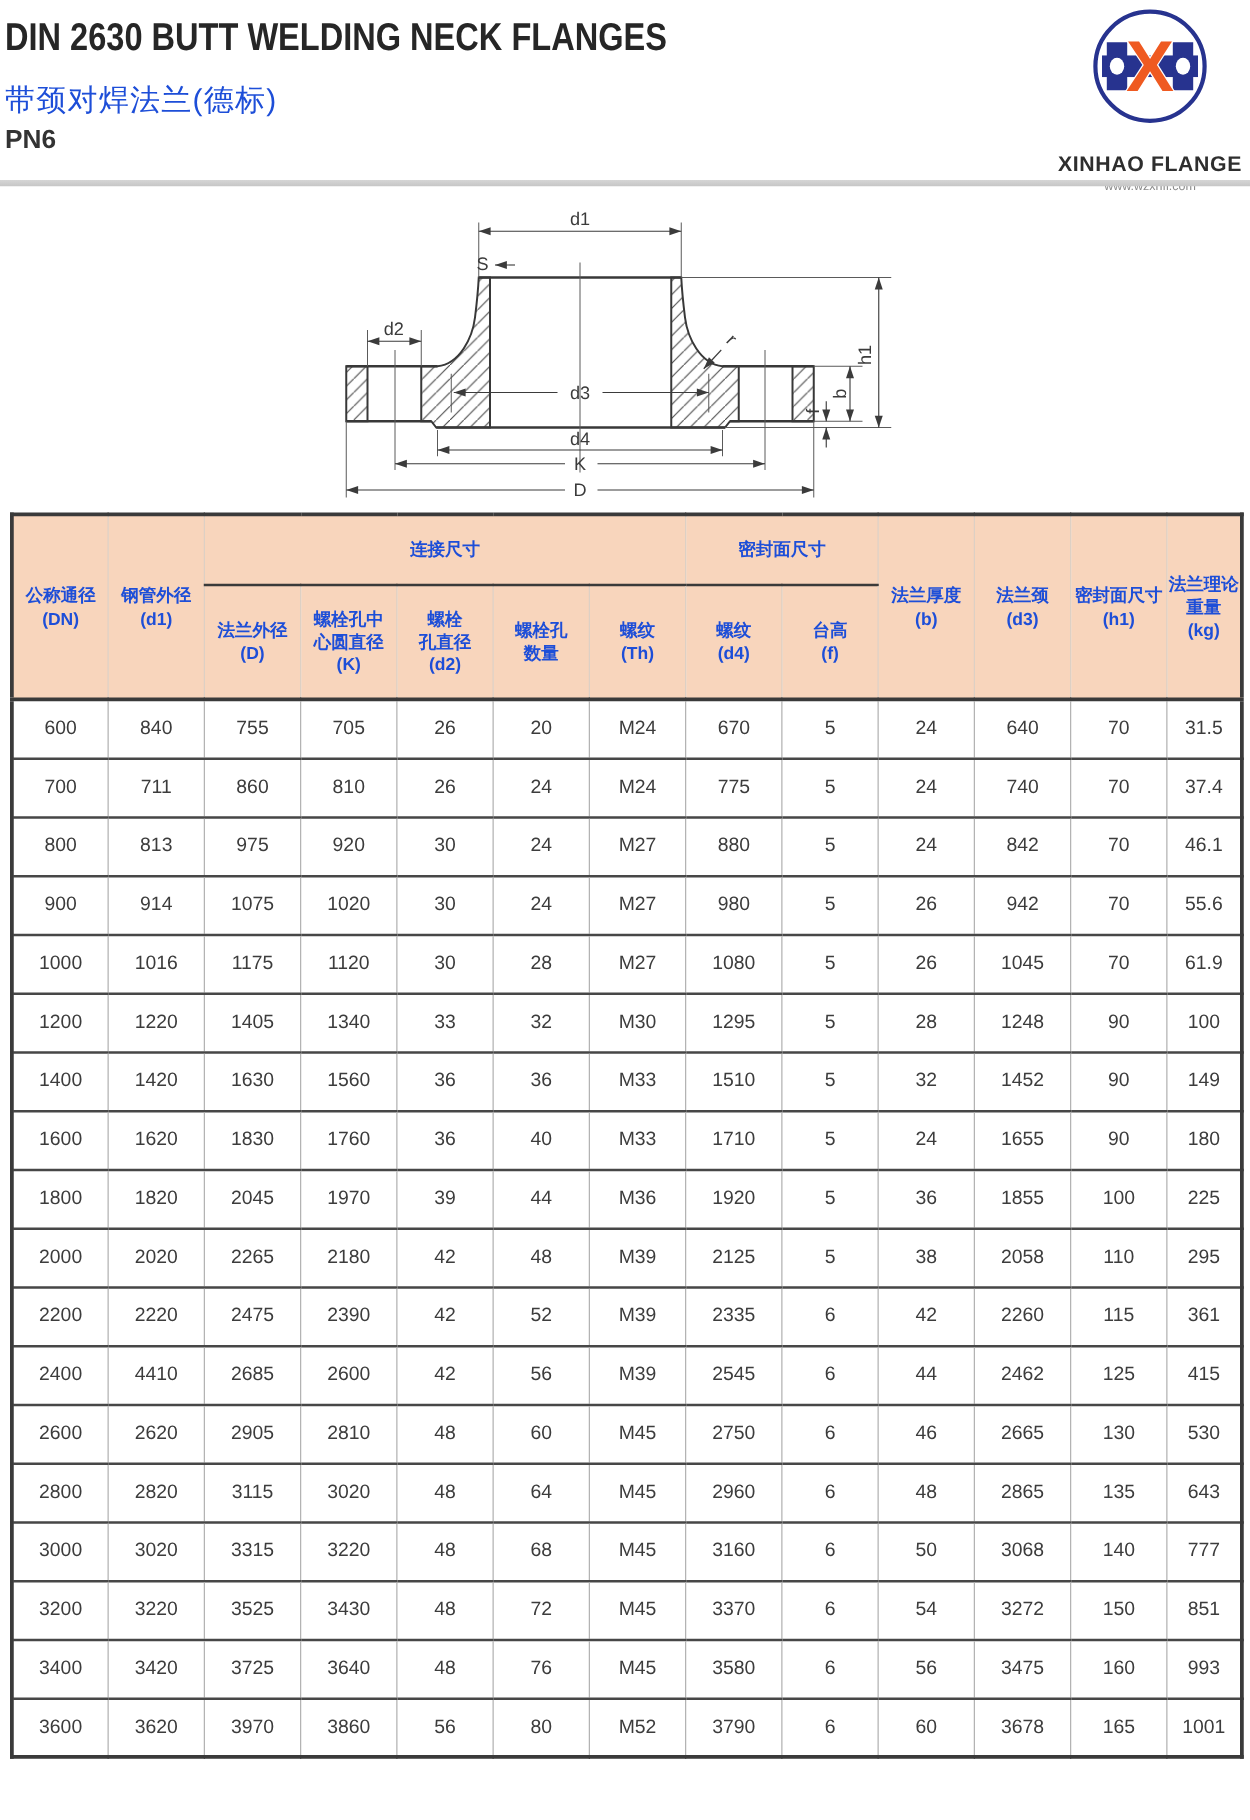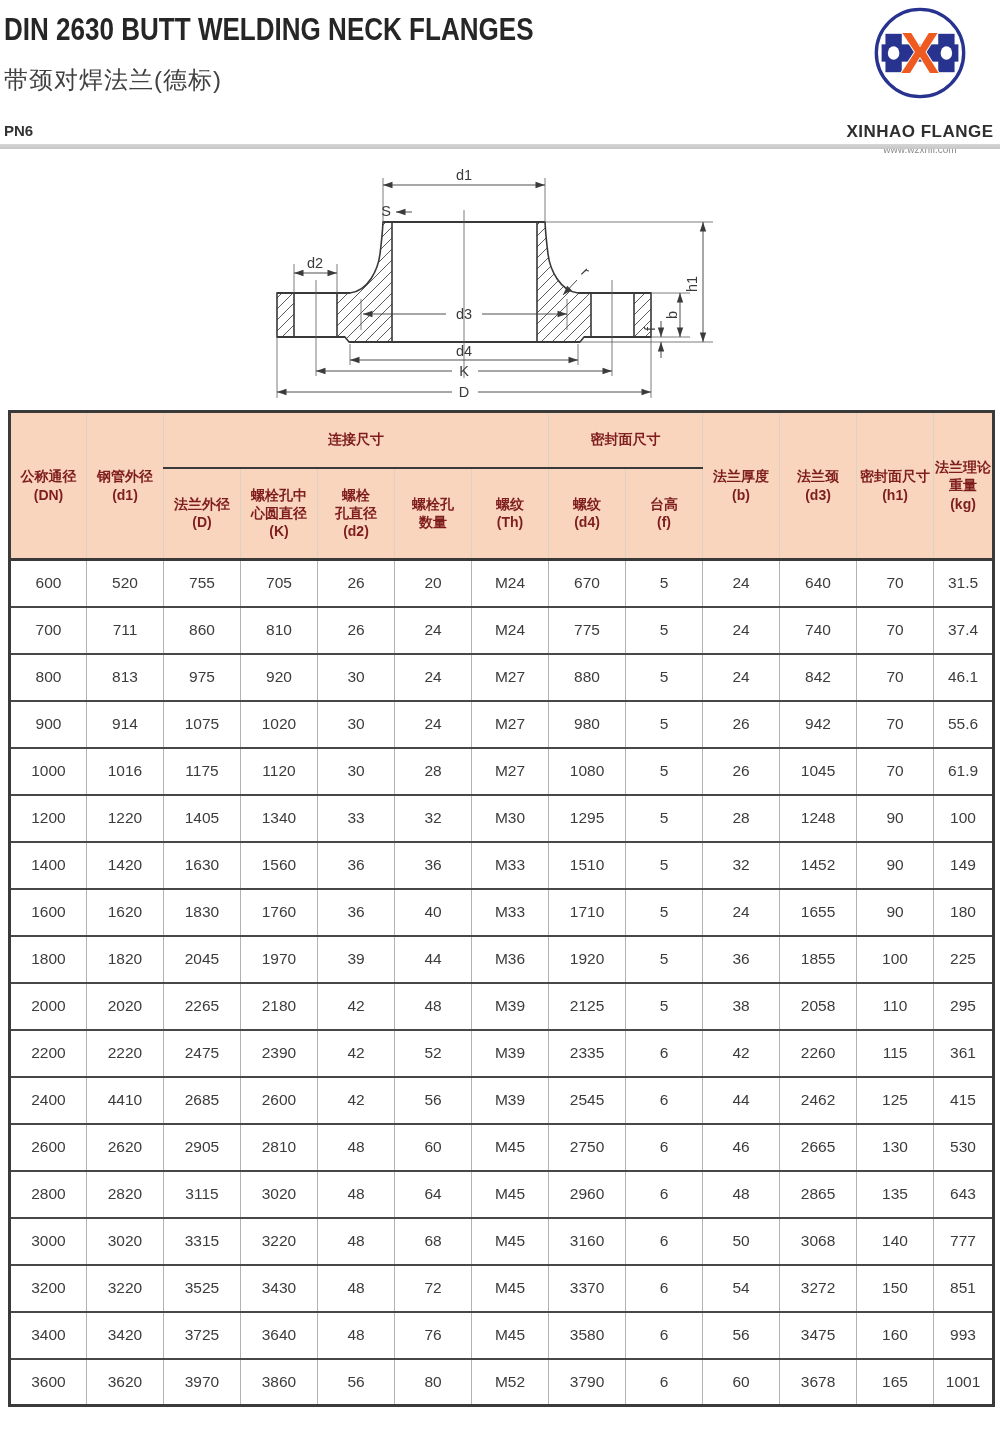--- a/index.html
+++ b/index.html
@@ -3,40 +3,40 @@
 <meta charset="utf-8">
 <style>
   * { margin:0; padding:0; box-sizing:border-box; }
   body { background:#ffffff; font-family:"Liberation Sans", sans-serif; }
   .page { position:relative; width:1000px; height:1456px; background:#ffffff; overflow:hidden; }
 
   
   .titles { position:absolute; left:4px; top:12px; }
   .title-en { font-size:31px; font-weight:bold; color:#262626; letter-spacing:0px;
               transform:scaleX(0.84); transform-origin:left center; white-space:nowrap; }
-  .title-cn { font-size:24px; color:#404040; margin-top:16px; letter-spacing:1px; }
-  .title-pn { font-size:15px; font-weight:bold; color:#333; margin-top:26px; }
+  .title-cn { font-size:24px; color:#1d4ed8; margin-top:16px; letter-spacing:1px; }
+  .title-pn { font-size:21px; font-weight:bold; color:#333; margin-top:4px; }
 
   .logo { position:absolute; left:845px; top:4px; width:150px; display:flex;
           flex-direction:column; align-items:center; }
   .logo-name { font-size:17px; font-weight:bold; color:#2e2e2e; letter-spacing:0.5px; margin-top:20px; white-space:nowrap; }
   .logo-site { font-size:10px; color:#8a8a8a; margin-top:2px; }
 
   .divider { position:absolute; left:0; top:144px; width:1000px; height:5px;
              background:linear-gradient(#d6d6d6,#c6c6c6); }
 
   
   .diagram { position:absolute; left:250px; top:160px; width:500px; height:250px; }
   .diagram text { font-family:"Liberation Sans", sans-serif; fill:#3b3b3b; }
 
   
   .tbl-wrap { position:absolute; left:8px; top:410px; }
   table { border-collapse:collapse; table-layout:fixed; width:984px;
           border:3px solid #3a3a3a; background:#fff; }
-  thead th { background:#f8d5bc; color:#7f1d1d; font-size:14px; font-weight:bold;
+  thead th { background:#f8d5bc; color:#1d4ed8; font-size:14px; font-weight:bold;
              text-align:center; vertical-align:middle;
              border-left:1px solid #ddd0c4; border-right:1px solid #ddd0c4; }
   thead tr.group-row th { height:56px; }
   thead tr.sub-row th { height:92px; }
   thead th span { display:block; line-height:1.3; }
   th.group { border-bottom:2px solid #3a3a3a; }
   thead { border-bottom:3px solid #3a3a3a; }
   tbody td { height:47px; text-align:center; vertical-align:middle;
              font-size:15.5px; color:#3c3c3c; background:#fff;
              border-left:1px solid #b3b3b3; border-right:1px solid #b3b3b3;
@@ -215,21 +215,21 @@
           </th>
           <th>
             <span>台高</span>
             <span>(f)</span>
           </th>
         </tr>
       </thead>
       <tbody>
           <tr>
             <td>600</td>
-            <td>520</td>
+            <td>840</td>
             <td>755</td>
             <td>705</td>
             <td>26</td>
             <td>20</td>
             <td>M24</td>
             <td>670</td>
             <td>5</td>
             <td>24</td>
             <td>640</td>
             <td>70</td>

